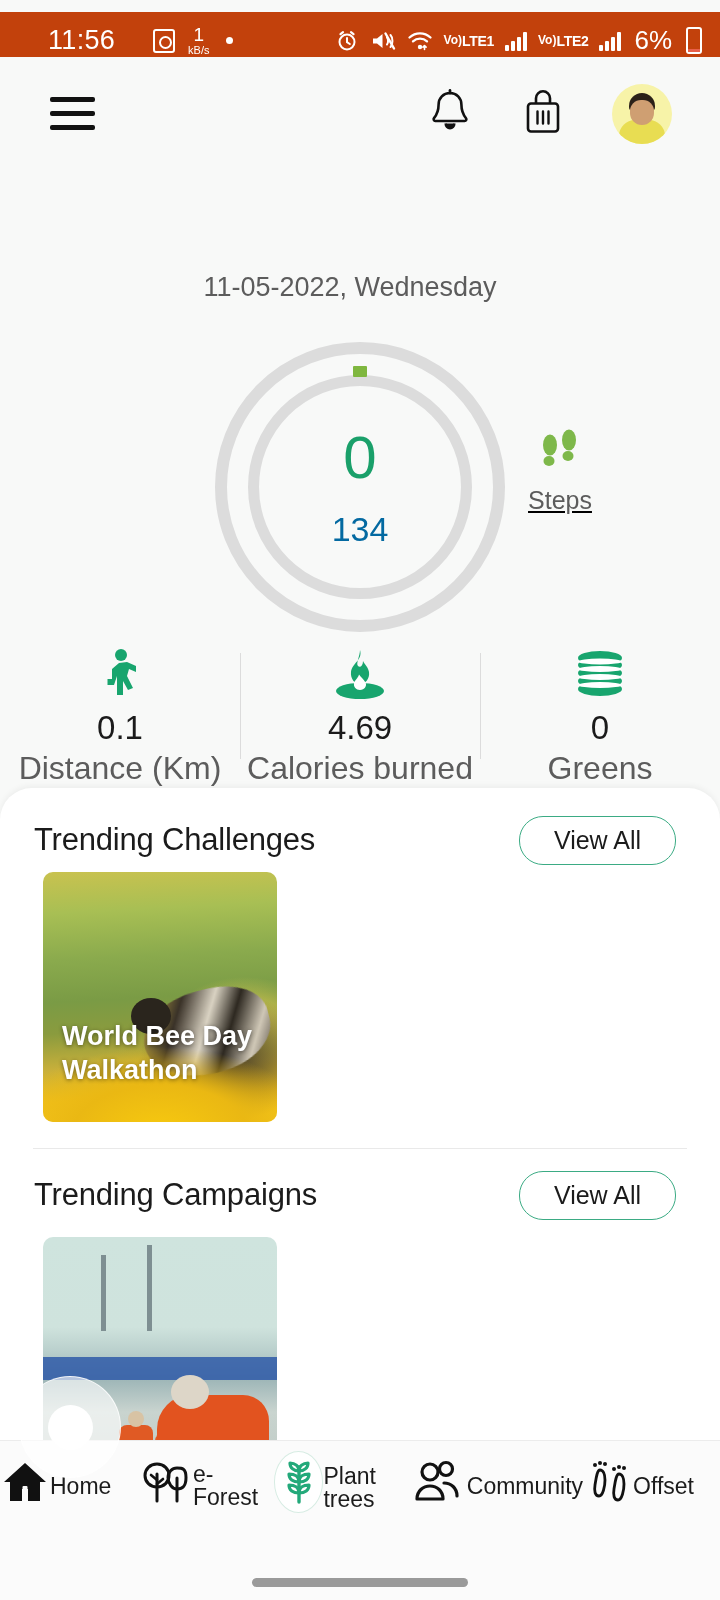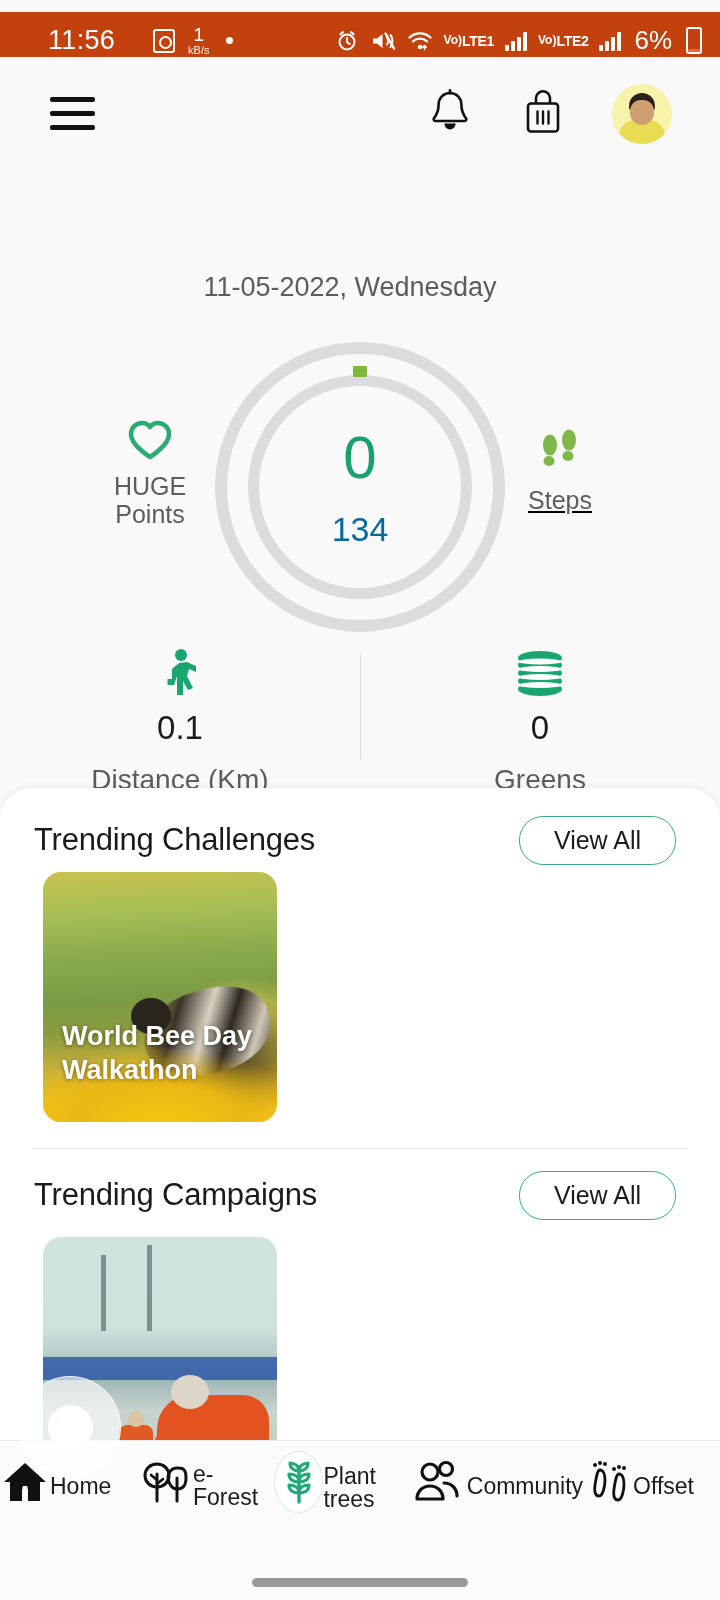--- a/index.html
+++ b/index.html
@@ -294,23 +294,23 @@
     background: #dcdcdc;
   }
   .stat-icon { height: 58px; display: flex; align-items: center; }
   .stat-val {
     font-size: 33px;
     color: #1b1b1b;
     margin-top: 8px;
     line-height: 1;
   }
   .stat-lbl {
-    font-size: 28px;
+    font-size: 32px;
     color: #5c5c5c;
-    margin-top: 22px;
+    margin-top: 8px;
     line-height: 1;
   }
 
   
   .panel {
     position: absolute;
     top: 788px; left: 0;
     width: 720px;
     height: 676px;
     background: #ffffff;
@@ -339,21 +339,21 @@
     font-size: 25px;
     cursor: pointer;
     font-family: "Liberation Sans", sans-serif;
     line-height: 1;
   }
 
   .card-row { padding: 0 43px; }
   .media-card {
     width: 234px;
     height: 250px;
-    border-radius: 18px;
+    border-radius: 10px;
     position: relative;
     overflow: hidden;
     cursor: pointer;
   }
   .media-card .cap {
     position: absolute;
     left: 19px;
     bottom: 34px;
     right: 14px;
     color: #ffffff;
@@ -615,29 +615,20 @@
   <div class="ring-wrap">
     <div class="ring-outer"></div>
     <div class="ring-inner"></div>
     <div class="ring-marker"></div>
     <div class="ring-center">
       <div class="ring-main">0</div>
       <div class="ring-sub">134</div>
     </div>
   </div>
 
-  <div class="side-stat left">
-    <svg width="48" height="44" viewBox="0 0 48 44">
-      <path d="M24 39S5 27.4 5 16.2C5 9.9 9.9 5 16.1 5c3.6 0 6.4 1.7 7.9 4 1.5-2.3 4.3-4 7.9-4C38.1 5 43 9.9 43 16.2 43 27.4 24 39 24 39z" fill="none" stroke="#2eab74" stroke-width="4.6" stroke-linejoin="round"></path>
-    </svg>
-    <div class="ss-label">
-      <div>HUGE</div>
-      <div>Points</div>
-    </div>
-  </div>
 
   <div class="side-stat right">
     <svg width="46" height="48" viewBox="0 0 46 48">
       <ellipse cx="13" cy="17" rx="7" ry="10.5" fill="#7eb84a"></ellipse>
       <ellipse cx="12" cy="33" rx="5.5" ry="5" fill="#7eb84a"></ellipse>
       <ellipse cx="32" cy="12" rx="7" ry="10.5" fill="#7eb84a"></ellipse>
       <ellipse cx="31" cy="28" rx="5.5" ry="5" fill="#7eb84a"></ellipse>
     </svg>
     <div class="ss-label">Steps</div>
   </div>
@@ -647,20 +638,31 @@
       <div class="stat-icon">
         <svg width="42" height="54" viewBox="0 0 42 54">
           <circle cx="22" cy="8" r="6" fill="#18a56e"></circle>
           <path d="M20 16 13 22v10H8.5v6H15l3-9v19h6V34l5 9 5-2-6-12 2-7 7 3v-6l-9-4z" fill="#18a56e"></path>
         </svg>
       </div>
       <div class="stat-val">0.1</div>
       <div class="stat-lbl">Distance (Km)</div>
     </div>
 
+    <div class="stat-cell">
+      <div class="stat-icon">
+        <svg width="60" height="56" viewBox="0 0 60 56">
+          <ellipse cx="30" cy="45" rx="24" ry="8" fill="#18a56e"></ellipse>
+          <path d="M30 4c3 10-8 13-9 22-.8 7 4 12 9 12s10-5 9-12c-.6-4.5-4-7-6-11 0 5-3 7-5 5-2.4-2.4 2-10 2-16z" fill="#18a56e"></path>
+          <path d="M30 44c-4 0-6.5-3-6-6.5.5-3.5 4-5 5-9 2 3 4.5 4.5 6.5 8 1.8 3.2-1 7.5-5.5 7.5z" fill="#ffffff"></path>
+        </svg>
+      </div>
+      <div class="stat-val">4.69</div>
+      <div class="stat-lbl">Calories burned</div>
+    </div>
 
     <div class="stat-cell">
       <div class="stat-icon">
         <svg width="56" height="54" viewBox="0 0 56 54">
           <ellipse cx="28" cy="42" rx="22" ry="7" fill="#18a56e"></ellipse>
           <ellipse cx="28" cy="34" rx="22" ry="7" fill="#18a56e"></ellipse>
           <ellipse cx="28" cy="26" rx="22" ry="7" fill="#18a56e"></ellipse>
           <ellipse cx="28" cy="18" rx="22" ry="7" fill="#18a56e"></ellipse>
           <ellipse cx="28" cy="11" rx="22" ry="7" fill="#18a56e"></ellipse>
           <ellipse cx="28" cy="38" rx="22" ry="3" fill="#ffffff"></ellipse>

